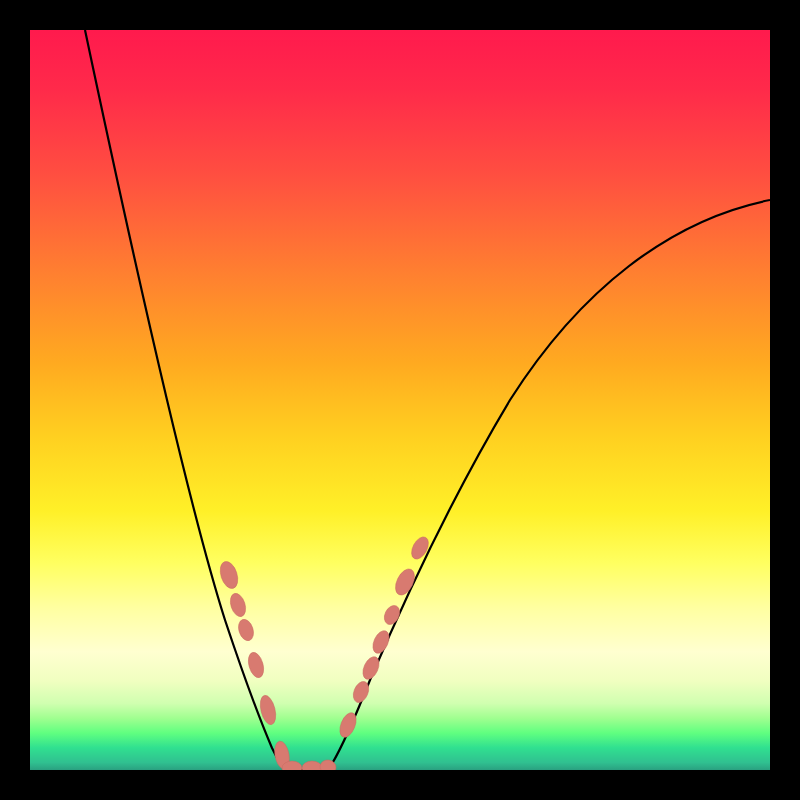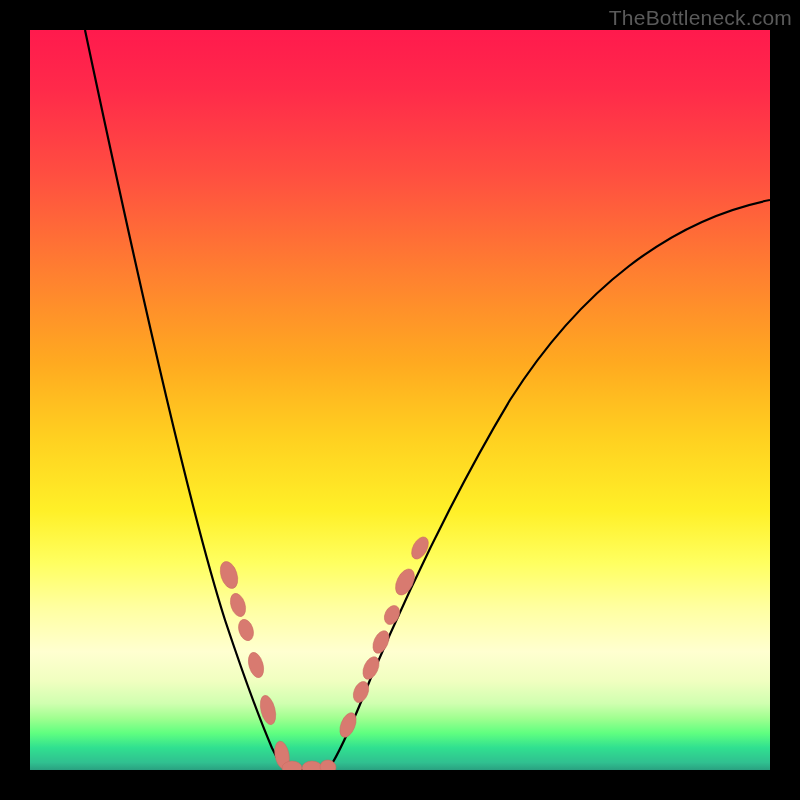--- a/index.html
+++ b/index.html
@@ -61,21 +61,20 @@
     font-size: 21px;
     font-weight: 500;
     letter-spacing: 0.2px;
   }
 </style>
 </head>
 <body>
 
 <div class="frame">
 
-  <div class="watermark">TheBottleneck.com</div>
 
   <div class="plot-area">
     <div class="gradient-bg"></div>
 
     <svg class="curve-svg" viewBox="0 0 740 740" preserveAspectRatio="none">
 
       <path fill="none" stroke="#000" stroke-width="2.2" d="M 55 0 C 110 260, 160 480, 195 590 C 215 650, 230 690, 242 718 C 248 730, 252 738, 256 740"></path>
       <path fill="none" stroke="#000" stroke-width="2.2" d="M 256 740 L 298 740"></path>
       <path fill="none" stroke="#000" stroke-width="2.2" d="M 298 740 C 305 730, 320 700, 340 650 C 370 580, 420 470, 480 370 C 550 260, 640 190, 740 170"></path>
 

